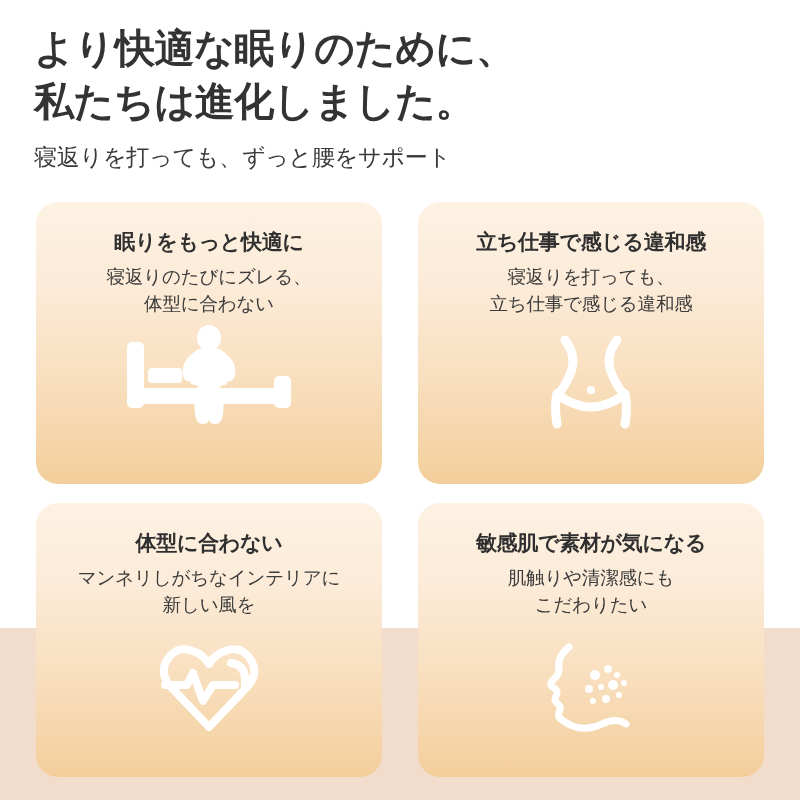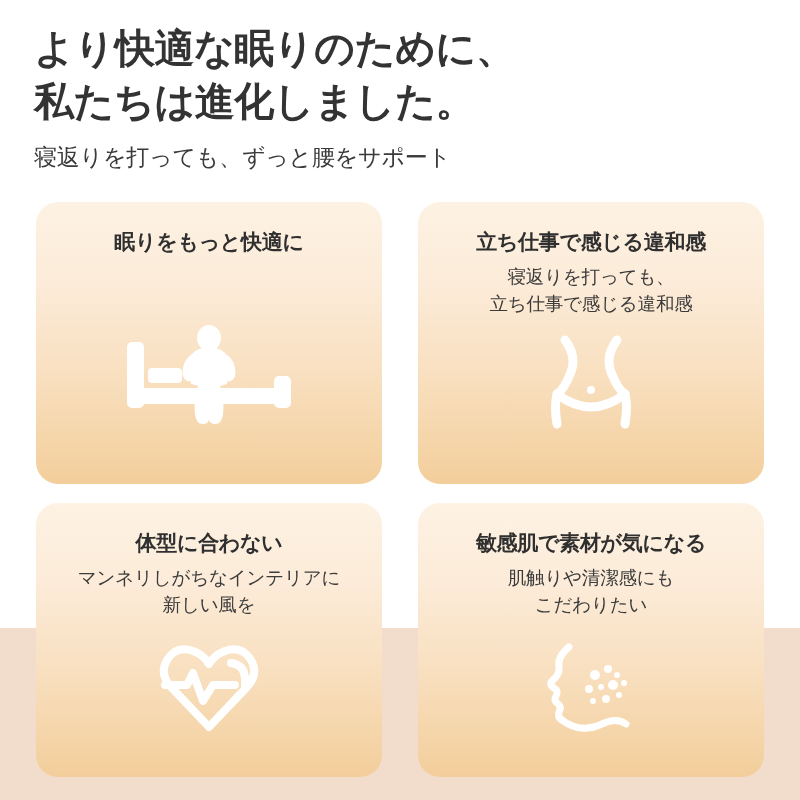--- a/index.html
+++ b/index.html
@@ -114,20 +114,22 @@
   <div class="header">
     <h1 class="headline">より快適な眠りのために、
 私たちは進化しました。</h1>
     <p class="subhead">寝返りを打っても、ずっと腰をサポート</p>
   </div>
 
   <div class="grid">
 
     <div class="card">
       <h2 class="card-title">眠りをもっと快適に</h2>
+      <p class="card-desc">寝返りのたびにズレる、
+体型に合わない</p>
       <div class="card-icon icon-bed">
         <svg width="176" height="104" viewBox="0 0 176 104" fill="#FFFFFF" aria-hidden="true">
 
           <rect x="6" y="20" width="17" height="66" rx="5"></rect>
 
           <rect x="27" y="46" width="34" height="15" rx="4"></rect>
 
           <rect x="6" y="66" width="164" height="16" rx="5"></rect>
 
           <rect x="153" y="54" width="17" height="32" rx="5"></rect>

